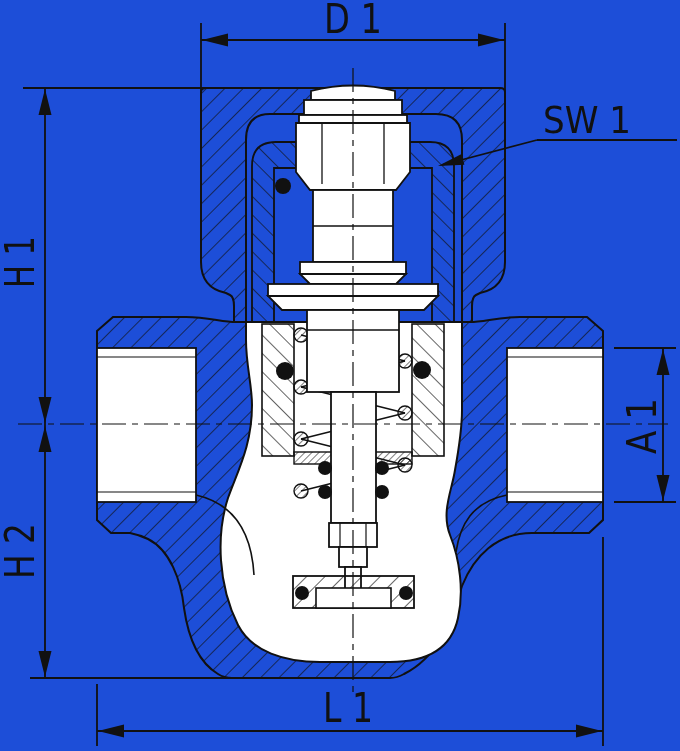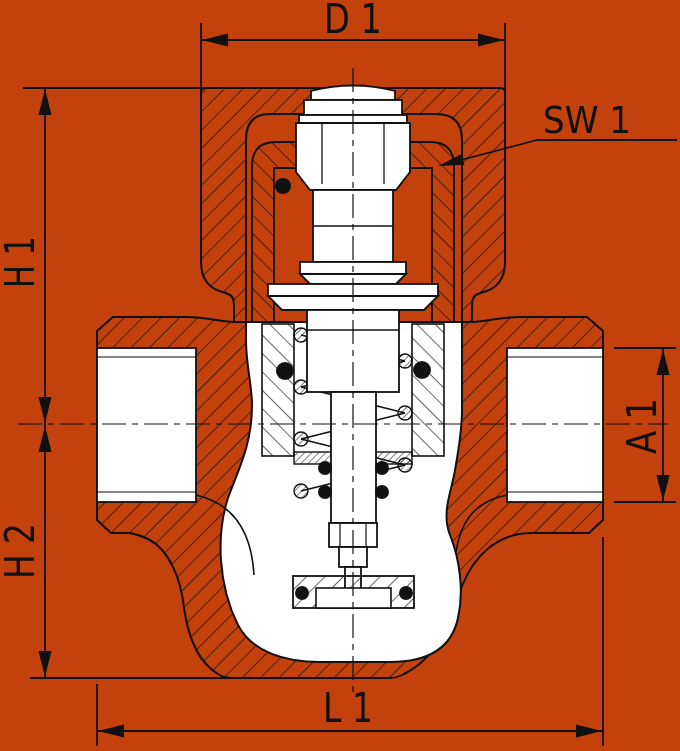--- a/index.html
+++ b/index.html
@@ -1,16 +1,16 @@
 <!DOCTYPE html>
 <html><head>
 <meta charset="utf-8">
 <style>
   html,body{margin:0;padding:0;background:#ffffff;}
-  .stage{position:relative;width:680px;height:751px;background:#c2410c;overflow:hidden;}
+  .stage{position:relative;width:680px;height:751px;background:#1d4ed8;overflow:hidden;}
   svg{display:block;}
   text{font-family:"DejaVu Sans","Liberation Sans",sans-serif;fill:#111;}
   .dimtxt{font-size:40px;}
   .dimtxt-s{font-size:37px;}
 </style>
 </head>
 <body>
 
 <div class="stage">
 <svg width="680" height="751" viewBox="0 0 680 751">

